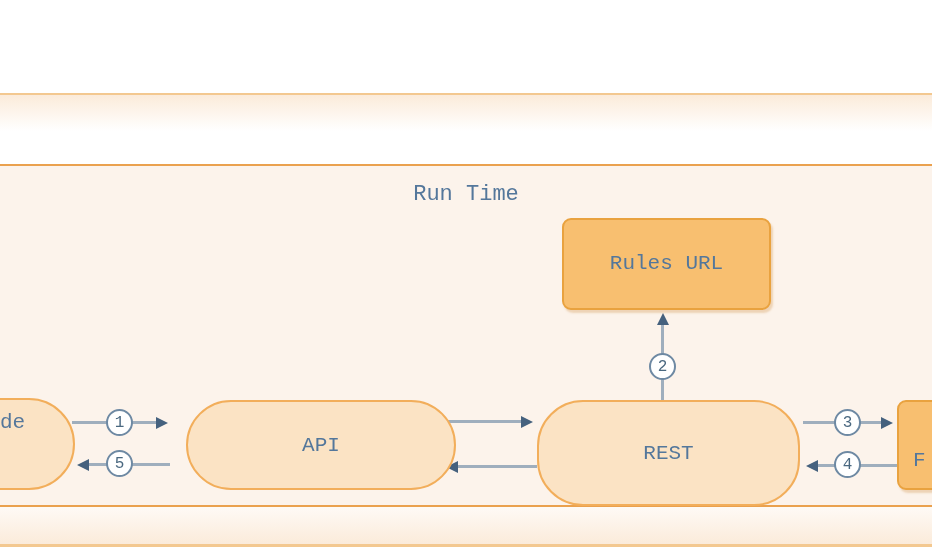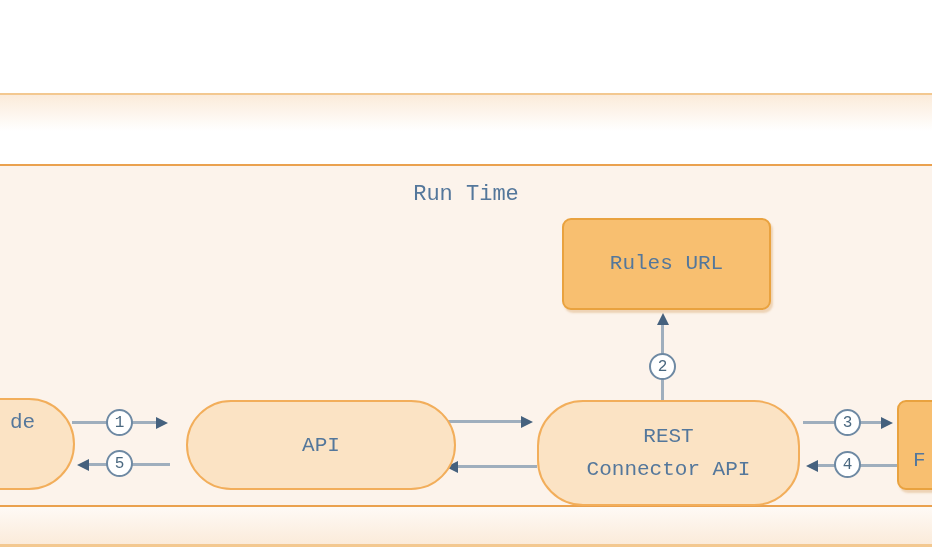--- a/index.html
+++ b/index.html
@@ -121,27 +121,26 @@
   </div>
   <div class="step-circle" style="left:834px;top:451px;">
     <span>4</span>
   </div>
 
   <div class="node solid-box" style="left:562px;top:218px;width:209px;height:92px;">
     <span class="ln">Rules URL</span>
   </div>
 
   <div class="node pill" style="left:-140px;top:398px;width:215px;height:92px;"></div>
-  <div class="frag" style="left:10px;top:411px;">de</div>
+  <div class="frag" style="left:0;top:411px;">de</div>
 
   <div class="node pill" style="left:186px;top:400px;width:270px;height:90px;">
     <span class="ln">API</span>
   </div>
 
   <div class="node pill" style="left:537px;top:400px;width:263px;height:106px;">
     <span class="ln">REST</span>
-    <span class="ln">Connector API</span>
   </div>
 
   <div class="node solid-box" style="left:897px;top:400px;width:210px;height:90px;"></div>
   <div class="frag" style="left:913px;top:449px;">F</div>
 
 </div>
 
 </body></html>

